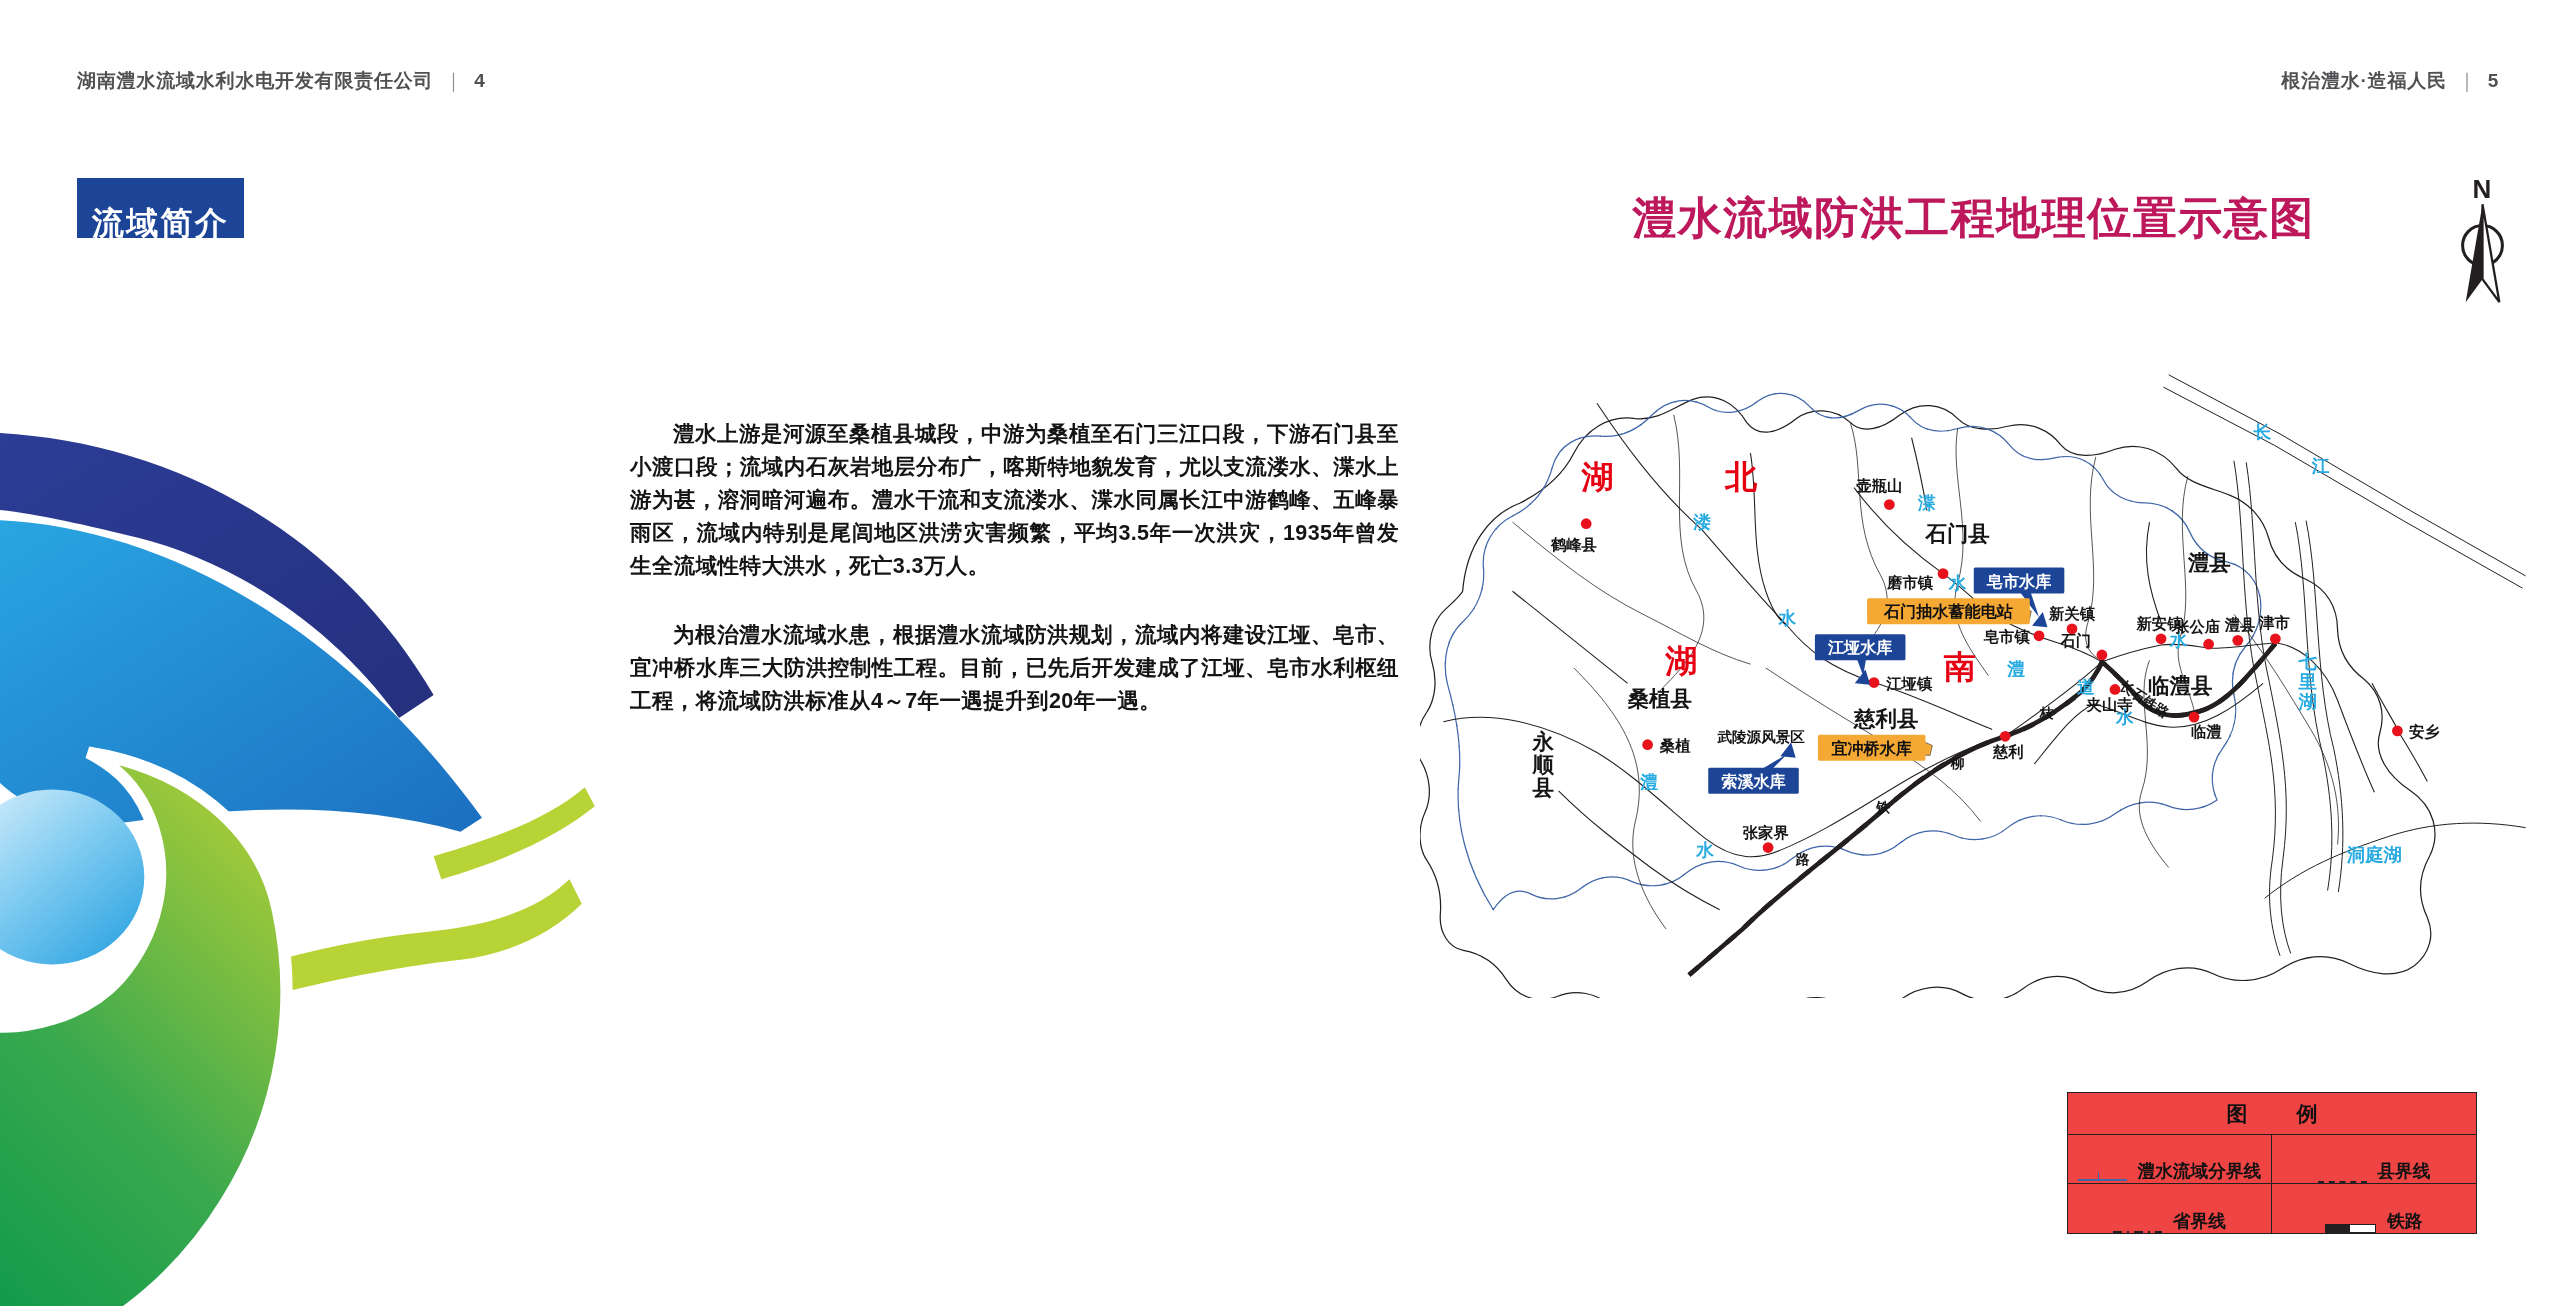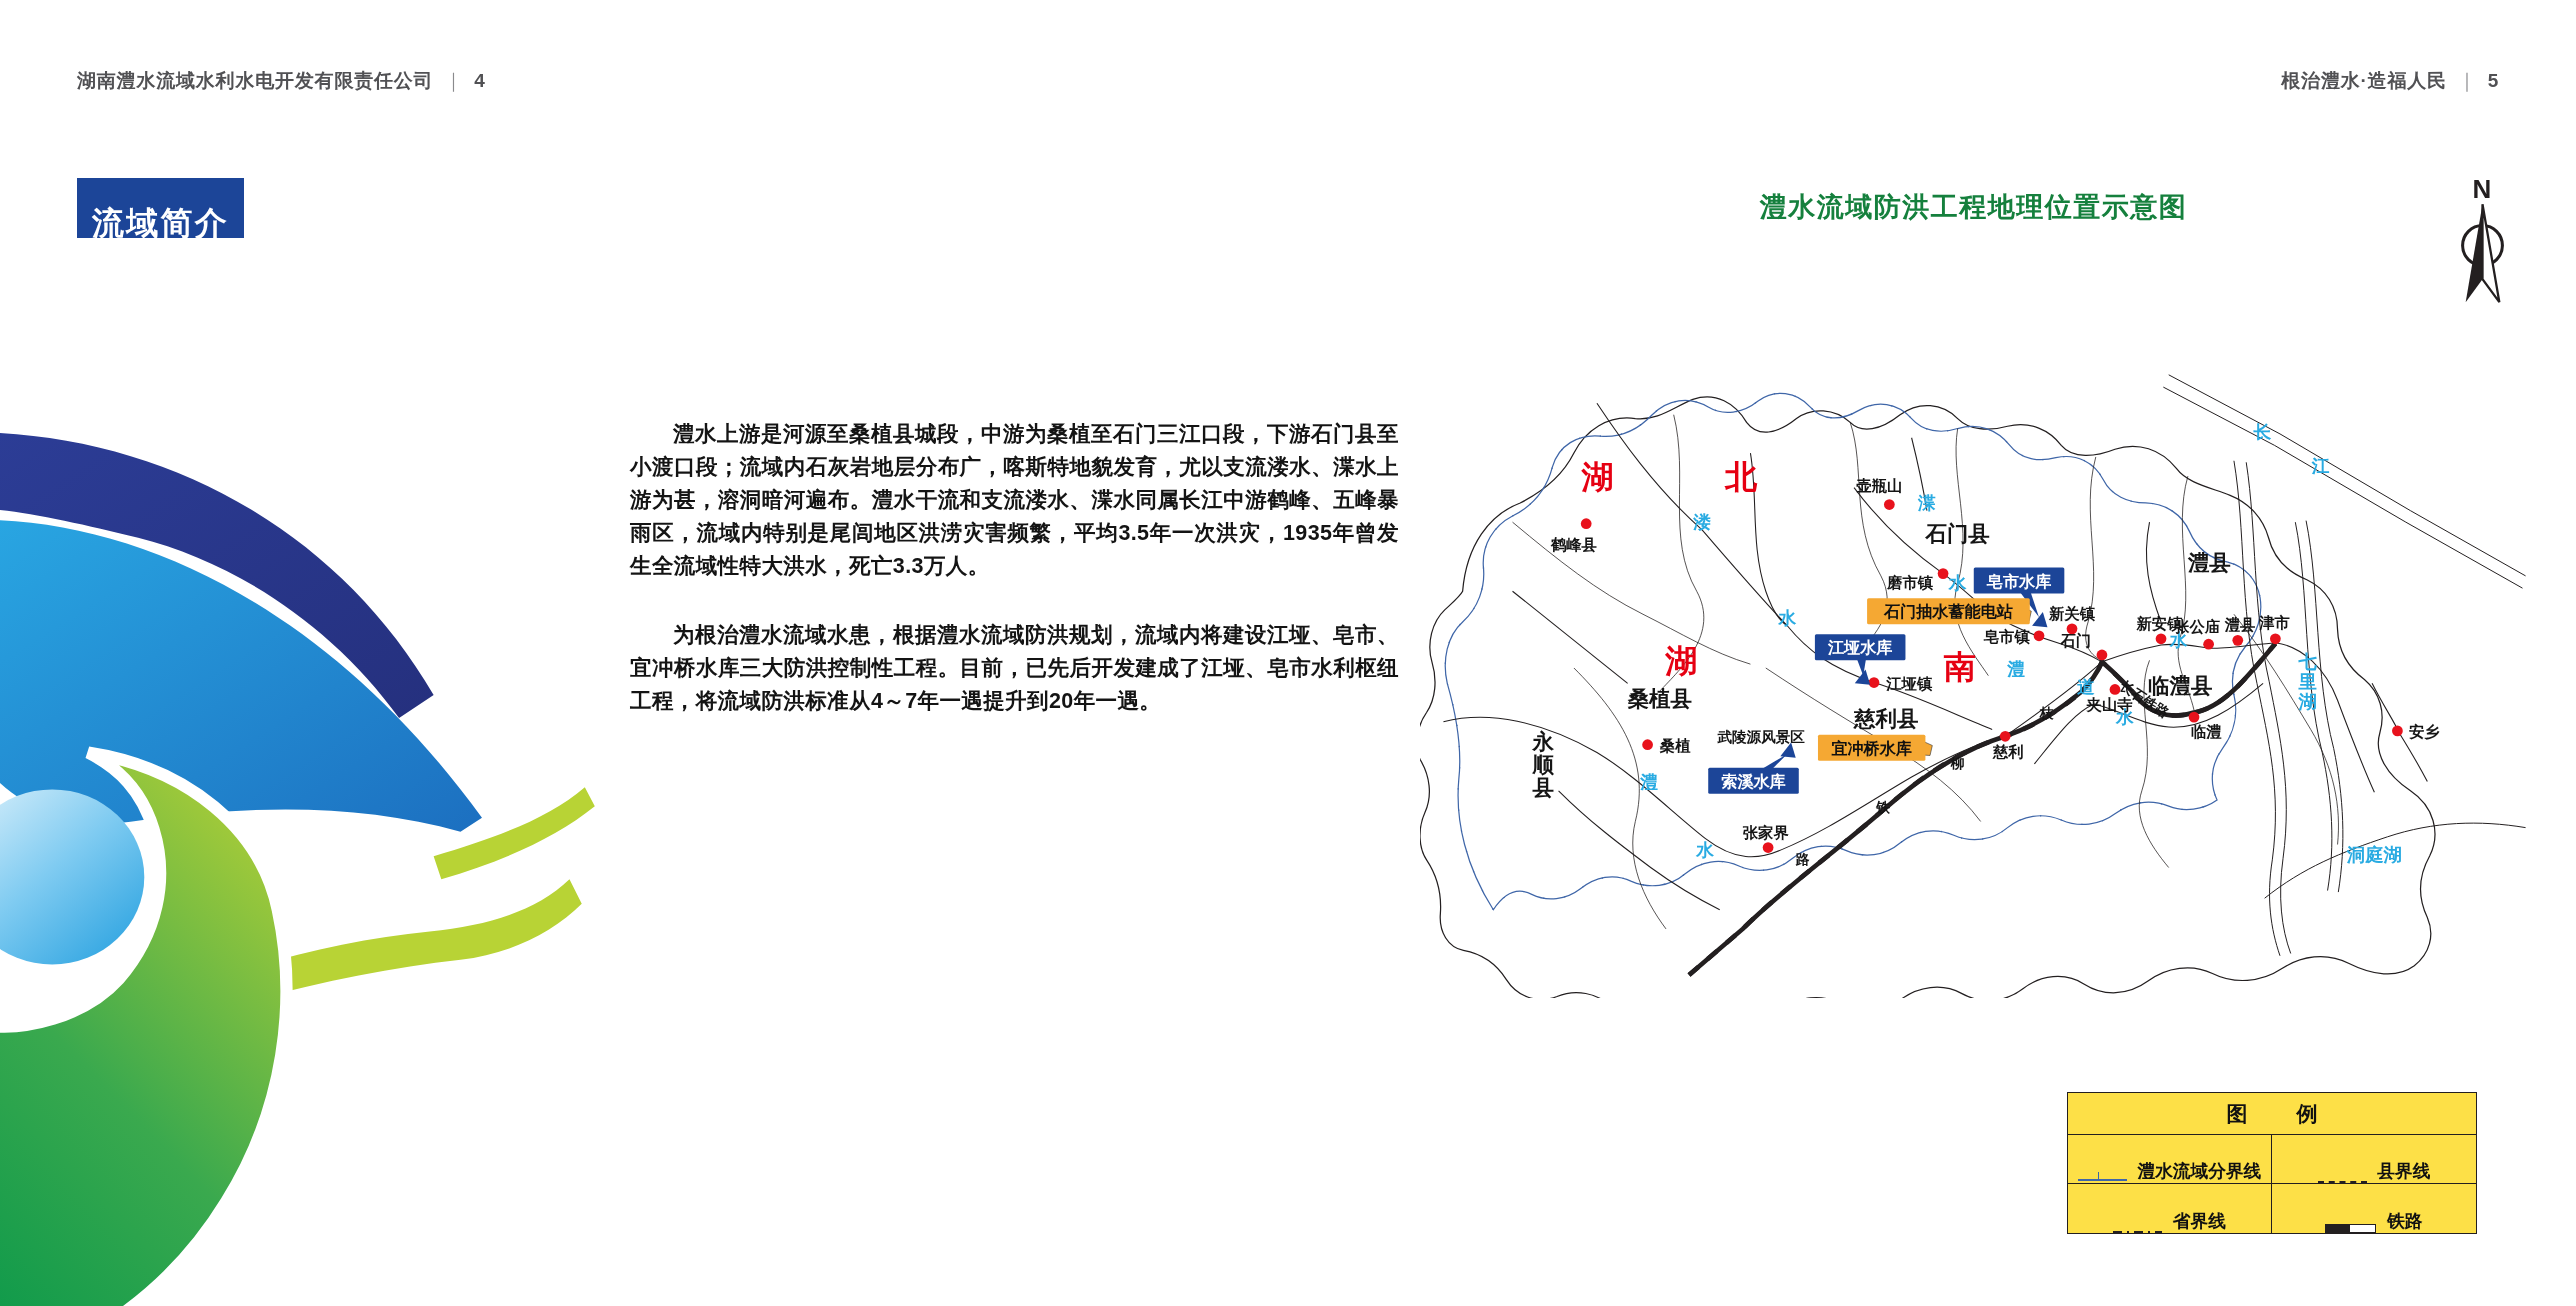--- a/index.html
+++ b/index.html
@@ -20,42 +20,42 @@
   }
   #section-title-box .t{color:#fff;font-size:32px;font-weight:bold;letter-spacing:2.3px;margin-top:32px;}
   #body-text{position:absolute;left:630px;top:418px;width:769px;}
   #body-text p{
     margin:0 0 36px 0;font-size:21.5px;line-height:33px;font-weight:bold;color:#141414;
     text-align:justify;text-indent:2em;letter-spacing:0.4px;
   }
   
   #map-title{
     position:absolute;left:1628px;top:189px;width:691px;text-align:center;
-    font-size:27px;font-weight:bold;color:#15803d;letter-spacing:1.5px;
+    font-size:44px;font-weight:bold;color:#be185d;letter-spacing:1.5px;
   }
   #compass{position:absolute;left:2455px;top:178px;width:54px;text-align:center;}
   #compass .n{font-size:26px;font-weight:bold;color:#231f20;line-height:23px;}
   #map-wrap{position:absolute;left:1420px;top:361px;width:1106px;height:637px;}
   
   text{font-family:"Liberation Sans","DejaVu Sans",sans-serif;}
   .m-prov{fill:#e60012;font-size:42px;font-weight:bold;}
   .m-county{fill:#151515;font-size:28px;font-weight:bold;}
   .m-poi{fill:#151515;font-size:19px;font-weight:bold;}
   .m-town{fill:#151515;font-size:20px;font-weight:bold;}
   .m-river{fill:#29abe2;font-size:23px;font-weight:bold;}
   .m-lake{fill:#29abe2;font-size:24px;font-weight:bold;}
   .m-rail{fill:#151515;font-size:18px;font-weight:bold;}
   .m-box-blue{fill:#1c4598;}
   .m-box-orange{fill:#f5a833;}
   .m-boxtext-blue{fill:#ffffff;font-size:21px;font-weight:bold;}
   .m-boxtext-orange{fill:#111111;font-size:21px;font-weight:bold;}
   
   #legend{
     position:absolute;left:2067px;top:1092px;width:408px;height:140px;
-    border:1.5px solid #231f20;background:#fde047;display:flex;flex-direction:column;
+    border:1.5px solid #231f20;background:#ef4444;display:flex;flex-direction:column;
   }
   #legend .lg-title{
     height:41px;border-bottom:1.5px solid #231f20;display:flex;align-items:center;justify-content:center;
     font-size:21px;font-weight:bold;letter-spacing:21.5px;text-indent:21.5px;color:#111;
   }
   #legend .lg-grid{flex:1;display:grid;grid-template-columns:1fr 1fr;grid-template-rows:1fr 1fr;}
   #legend .lg-cell{
     display:flex;align-items:flex-end;justify-content:center;gap:10.7px;
     border-right:1.5px solid #231f20;border-bottom:1.5px solid #231f20;
   }

